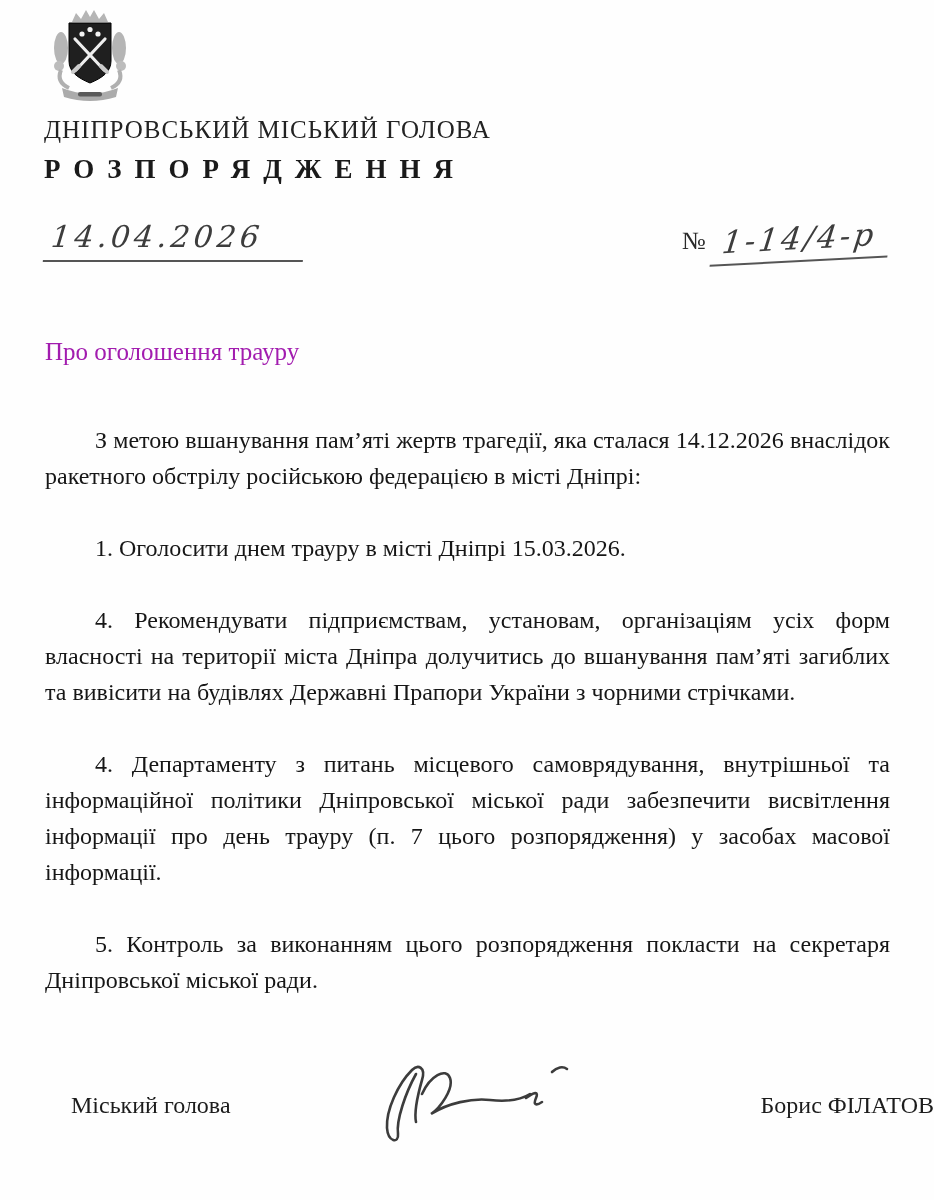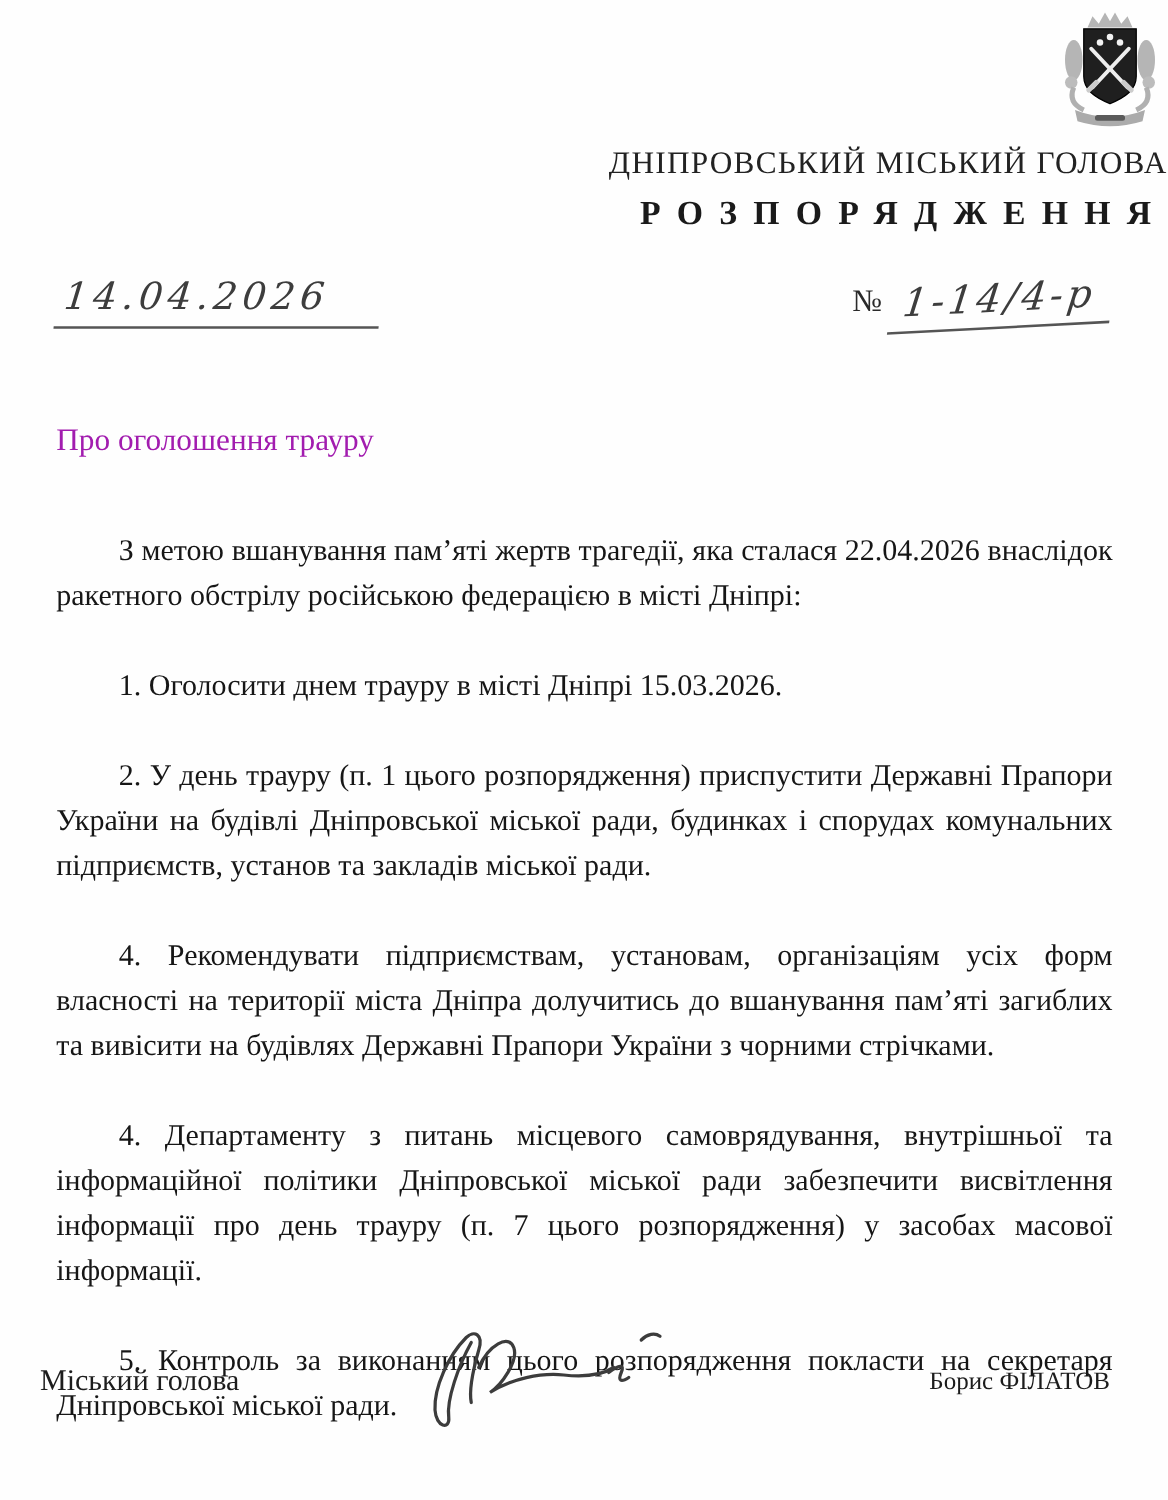--- a/index.html
+++ b/index.html
@@ -4,21 +4,21 @@
 <style>
   html,body{margin:0;padding:0;background:#ffffff;}
   .page{
     position:relative;
     width:934px;height:1200px;
     background:#fefefe;
     font-family:"Liberation Serif","DejaVu Serif",serif;
     color:#1c1c1c;
     overflow:hidden;
   }
-  .header{ text-align:right; padding-top:8px; }
+  .header{ text-align:left; padding-top:8px;padding-left:44px; }
   .emblem{ display:inline-block; }
   .org-line{
     margin-top:6px;
     font-size:25px;
     letter-spacing:1px;
     color:#222;
   }
   .doc-type{
     margin-top:10px;
     font-size:27px;
@@ -73,30 +73,29 @@
     line-height:1.5;
   }
   .sig-row{
     position:absolute;
     left:0;right:0;
     top:1058px;
     display:flex;
     align-items:center;
   }
   .sig-title{
-    margin-left:32px;
+    margin-left:71px;
     font-size:24px;
     width:250px;
     font-family:Liberation Serif, serif;
   }
   .sig-scribble{ flex:0 0 auto; margin-left:55px; }
   .sig-name{
     margin-left:auto;
-    margin-right:46px;
-    font-size:20px;
+    font-size:24px;
     white-space:nowrap;
   }
 </style>
 </head>
 <body>
 
 <div class="page">
 
   <div class="header">
     <span class="emblem">
@@ -136,23 +135,22 @@
       <span class="num-label">№</span>
       <span class="hand num-value">1-14/4-р</span>
     </span>
   </div>
 
   <div class="subject">
     <div>Про оголошення трауру</div>
   </div>
 
   <div class="body-text">
-    <p>З метою вшанування пам’яті жертв трагедії, яка сталася 22.04.2026 внаслідок ракетного обстрілу російською федерацією в місті Дніпрі:</p>
+    <p>З метою вшанування пам’яті жертв трагедії, яка сталася 14.12.2026 внаслідок ракетного обстрілу російською федерацією в місті Дніпрі:</p>
     <p>1. Оголосити днем трауру в місті Дніпрі 15.03.2026.</p>
-    <p>2. У день трауру (п. 1 цього розпорядження) приспустити Державні Прапори України на будівлі Дніпровської міської ради, будинках і спорудах комунальних підприємств, установ та закладів міської ради.</p>
     <p>4. Рекомендувати підприємствам, установам, організаціям усіх форм власності на території міста Дніпра долучитись до вшанування пам’яті загиблих та вивісити на будівлях Державні Прапори України з чорними стрічками.</p>
     <p>4. Департаменту з питань місцевого самоврядування, внутрішньої та інформаційної політики Дніпровської міської ради забезпечити висвітлення інформації про день трауру (п. 7 цього розпорядження) у засобах масової інформації.</p>
     <p>5. Контроль за виконанням цього розпорядження покласти на секретаря Дніпровської міської ради.</p>
   </div>
 
   <div class="sig-row">
     <span class="sig-title">Міський голова</span>
     <span class="sig-scribble">
       <svg width="220" height="90" viewBox="0 0 220 90" aria-hidden="true">
         <g fill="none" stroke="#3c3c3c" stroke-width="2.6" stroke-linecap="round">

